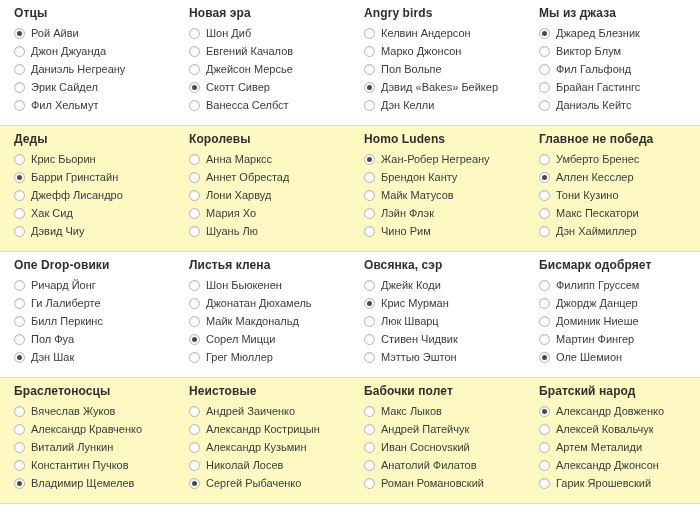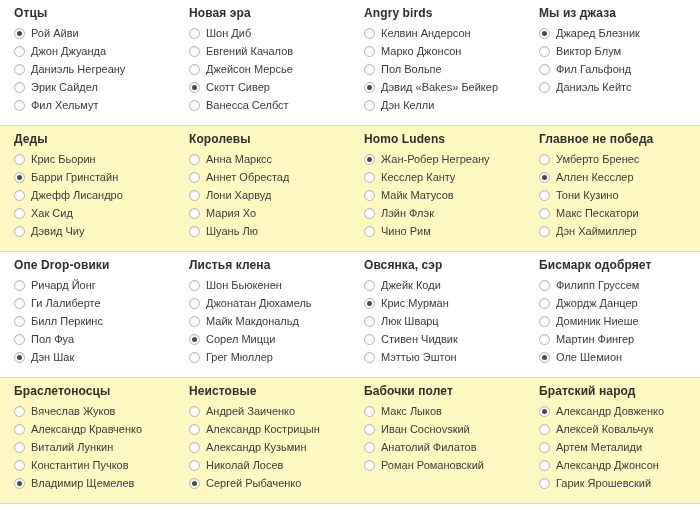--- a/index.html
+++ b/index.html
@@ -162,20 +162,24 @@
         <label class="option">
           <span class="radio"></span>
           <span class="option-label">Виктор Блум</span>
         </label>
         <label class="option">
           <span class="radio"></span>
           <span class="option-label">Фил Гальфонд</span>
         </label>
         <label class="option">
           <span class="radio"></span>
+          <span class="option-label">Брайан Гастингс</span>
+        </label>
+        <label class="option">
+          <span class="radio"></span>
           <span class="option-label">Даниэль Кейтс</span>
         </label>
       </div>
     </div>
     <div class="band alt">
       <div class="group">
         <div class="group-title">Деды</div>
         <label class="option">
           <span class="radio"></span>
           <span class="option-label">Крис Бьорин</span>
@@ -221,21 +225,21 @@
         </label>
       </div>
       <div class="group">
         <div class="group-title">Homo Ludens</div>
         <label class="option checked">
           <span class="radio"></span>
           <span class="option-label">Жан-Робер Негреану</span>
         </label>
         <label class="option">
           <span class="radio"></span>
-          <span class="option-label">Кесслер Кантy</span>
+          <span class="option-label">Брендон Кантy</span>
         </label>
         <label class="option">
           <span class="radio"></span>
           <span class="option-label">Майк Матусов</span>
         </label>
         <label class="option">
           <span class="radio"></span>
           <span class="option-label">Лэйн Флэк</span>
         </label>
         <label class="option">
@@ -406,20 +410,24 @@
         <label class="option checked">
           <span class="radio"></span>
           <span class="option-label">Сергей Рыбаченко</span>
         </label>
       </div>
       <div class="group">
         <div class="group-title">Бабочки полет</div>
         <label class="option">
           <span class="radio"></span>
           <span class="option-label">Макс Лыков</span>
+        </label>
+        <label class="option">
+          <span class="radio"></span>
+          <span class="option-label">Андрей Патейчук</span>
         </label>
         <label class="option">
           <span class="radio"></span>
           <span class="option-label">Иван Соснovsкий</span>
         </label>
         <label class="option">
           <span class="radio"></span>
           <span class="option-label">Анатолий Филатов</span>
         </label>
         <label class="option">

